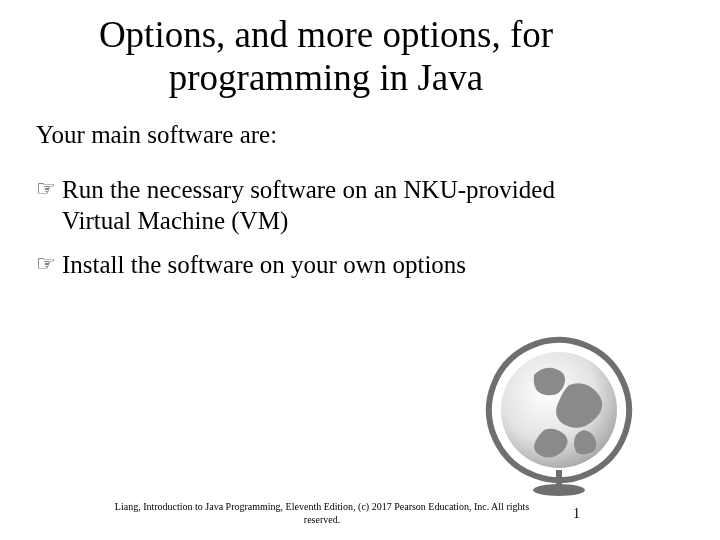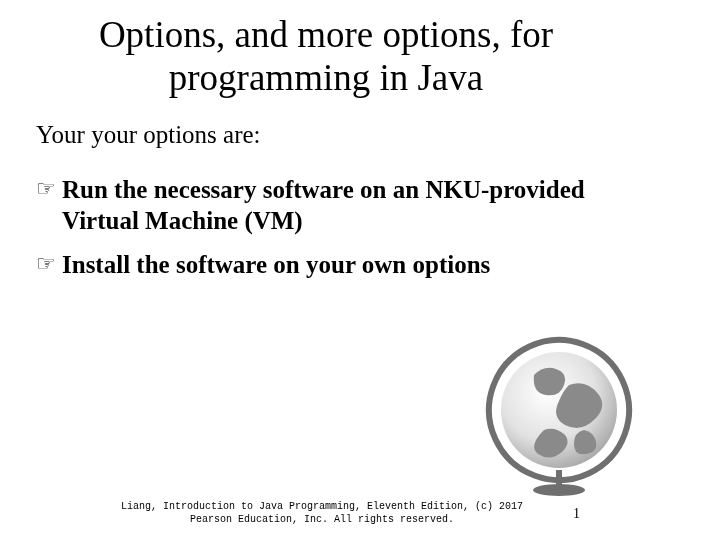--- a/index.html
+++ b/index.html
@@ -42,30 +42,29 @@
   }
   .bullet .icon {
     flex: 0 0 auto;
     width: 26px;
     font-size: 22px;
     line-height: 1.3;
     text-align: left;
   }
   .bullet .text {
     flex: 1 1 auto;
-    font-weight: bold;
   }
   .footer {
     position: absolute;
     left: 0;
     right: 8px;
     bottom: 14px;
     text-align: center;
     font-size: 10px;
-    font-family: Liberation Mono, monospace;
+    font-family: Liberation Serif, serif;
     color: #000;
     line-height: 1.25;
     padding: 0 110px;
   }
   .pagenum {
     position: absolute;
     right: 72px;
     bottom: 18px;
     font-size: 14px;
     font-family: "Times New Roman", Times, serif;
@@ -79,21 +78,21 @@
     height: 170px;
   }
 </style>
 </head>
 <body>
 
 <div class="slide">
 
   <div class="title">Options, and more options, for programming in Java</div>
 
-  <div class="intro">Your your options are:</div>
+  <div class="intro">Your main software are:</div>
 
   <div class="bullets">
     <div class="bullet">
       <span class="icon">☞</span>
       <span class="text">Run the necessary software on an NKU-provided Virtual Machine (VM)</span>
     </div>
     <div class="bullet">
       <span class="icon">☞</span>
       <span class="text">Install the software on your own options</span>
     </div>

